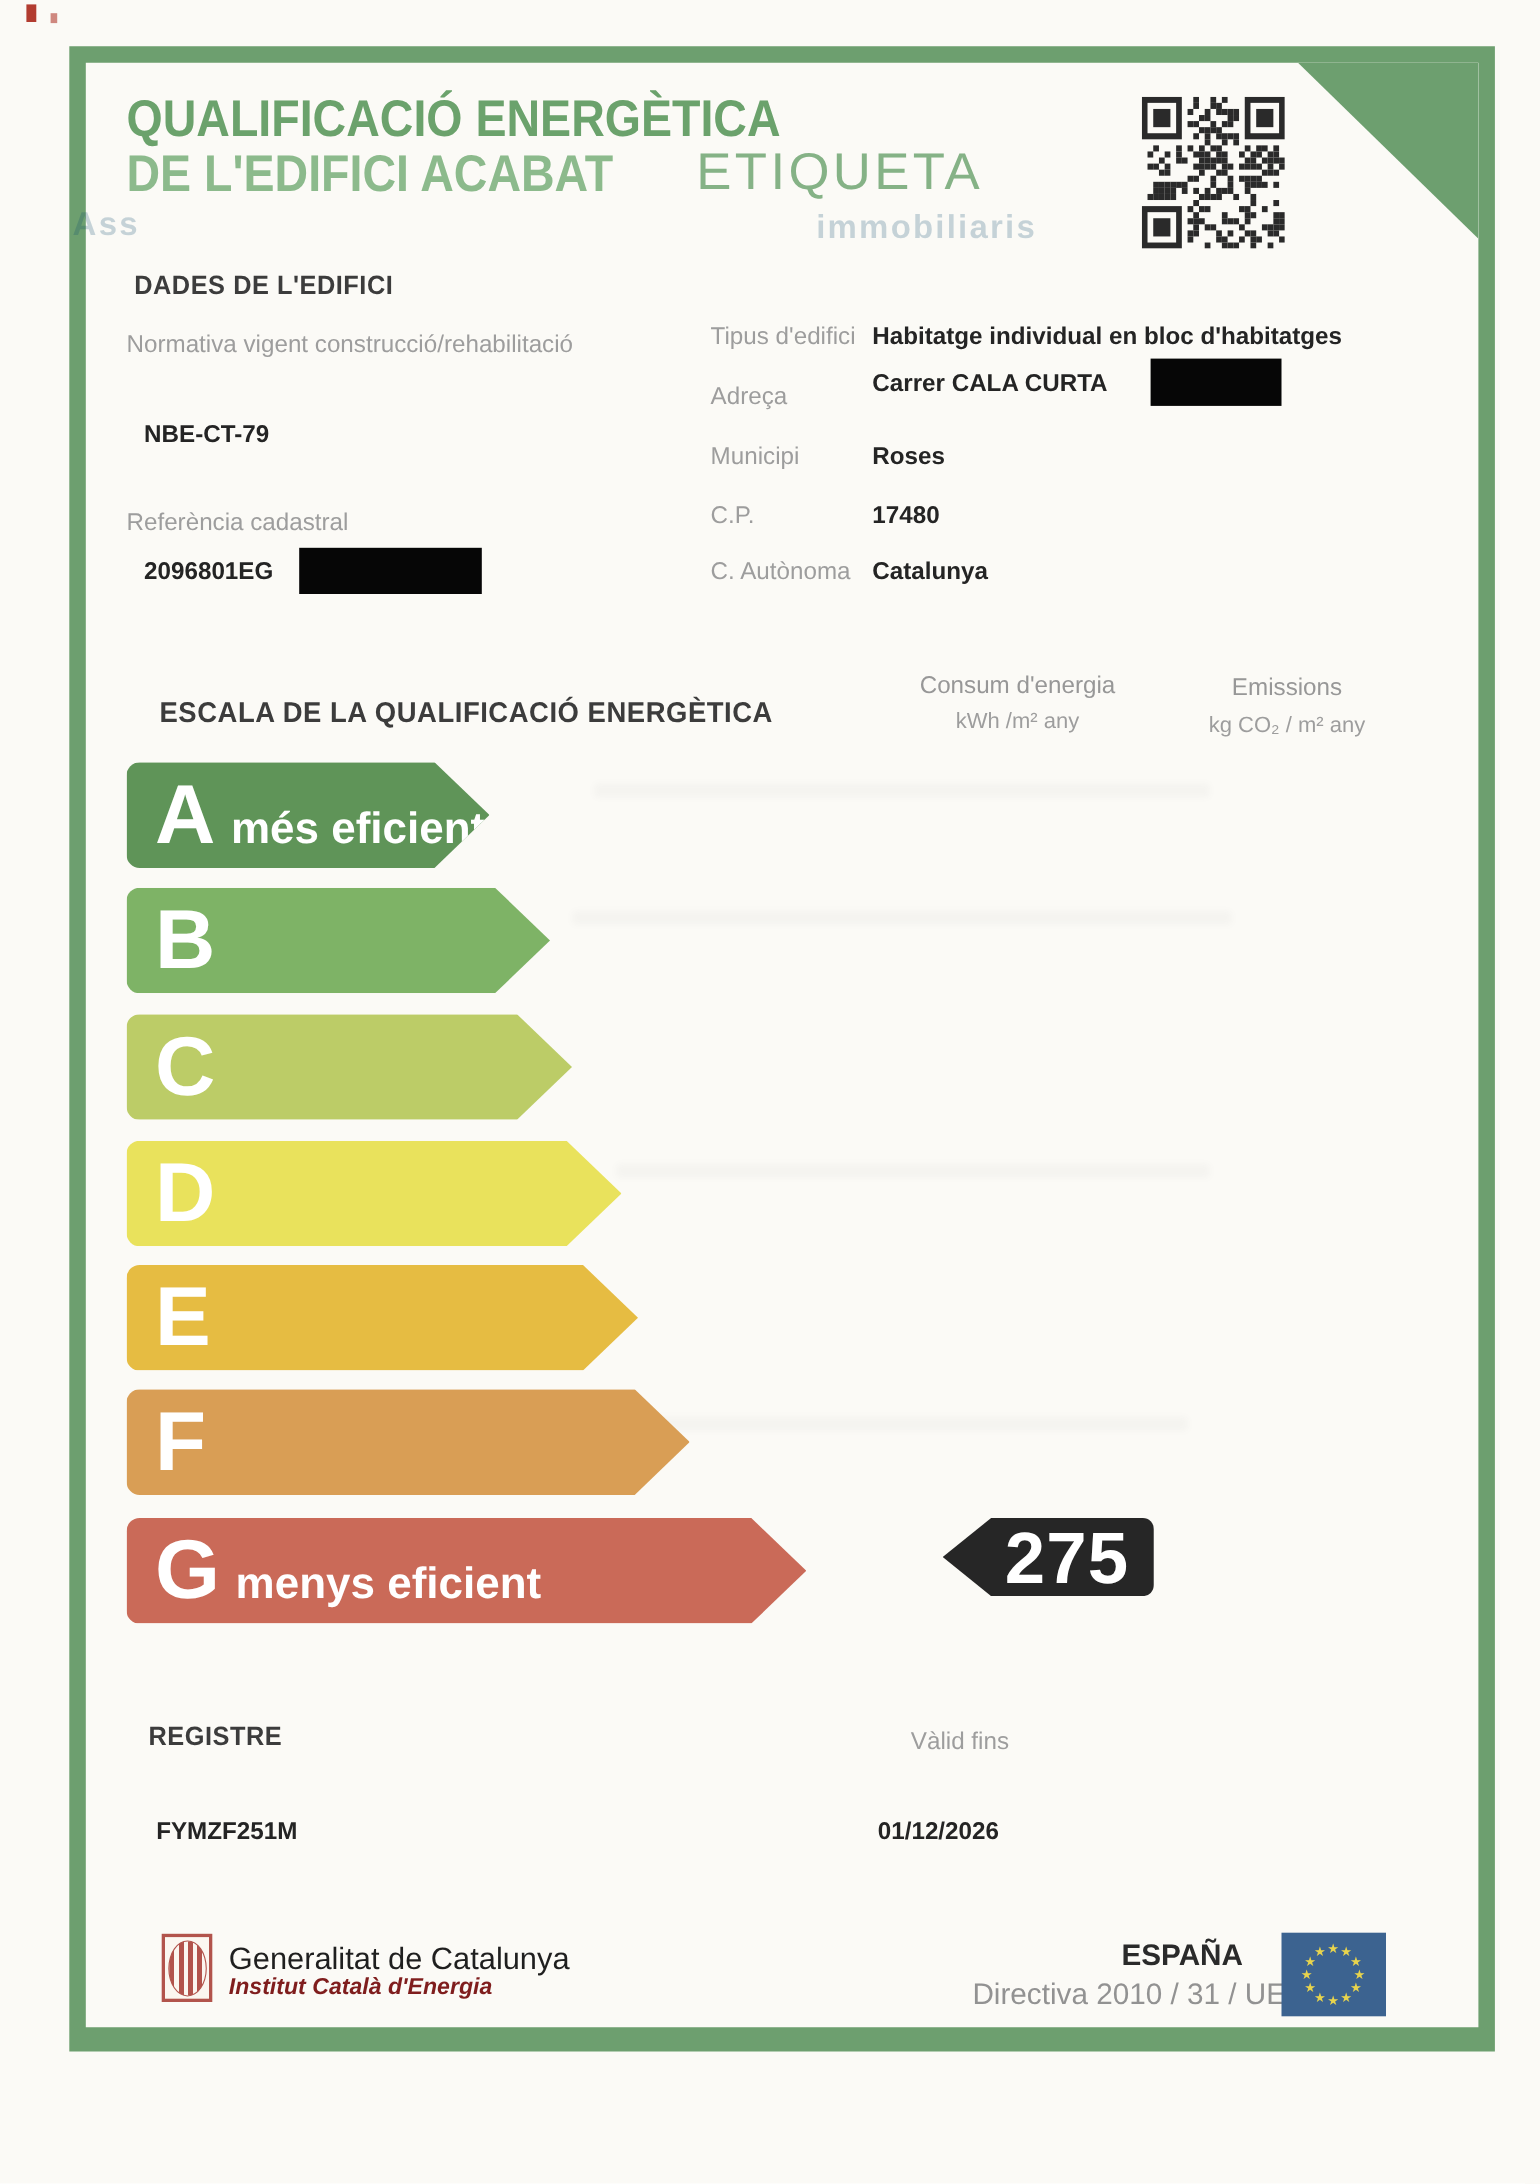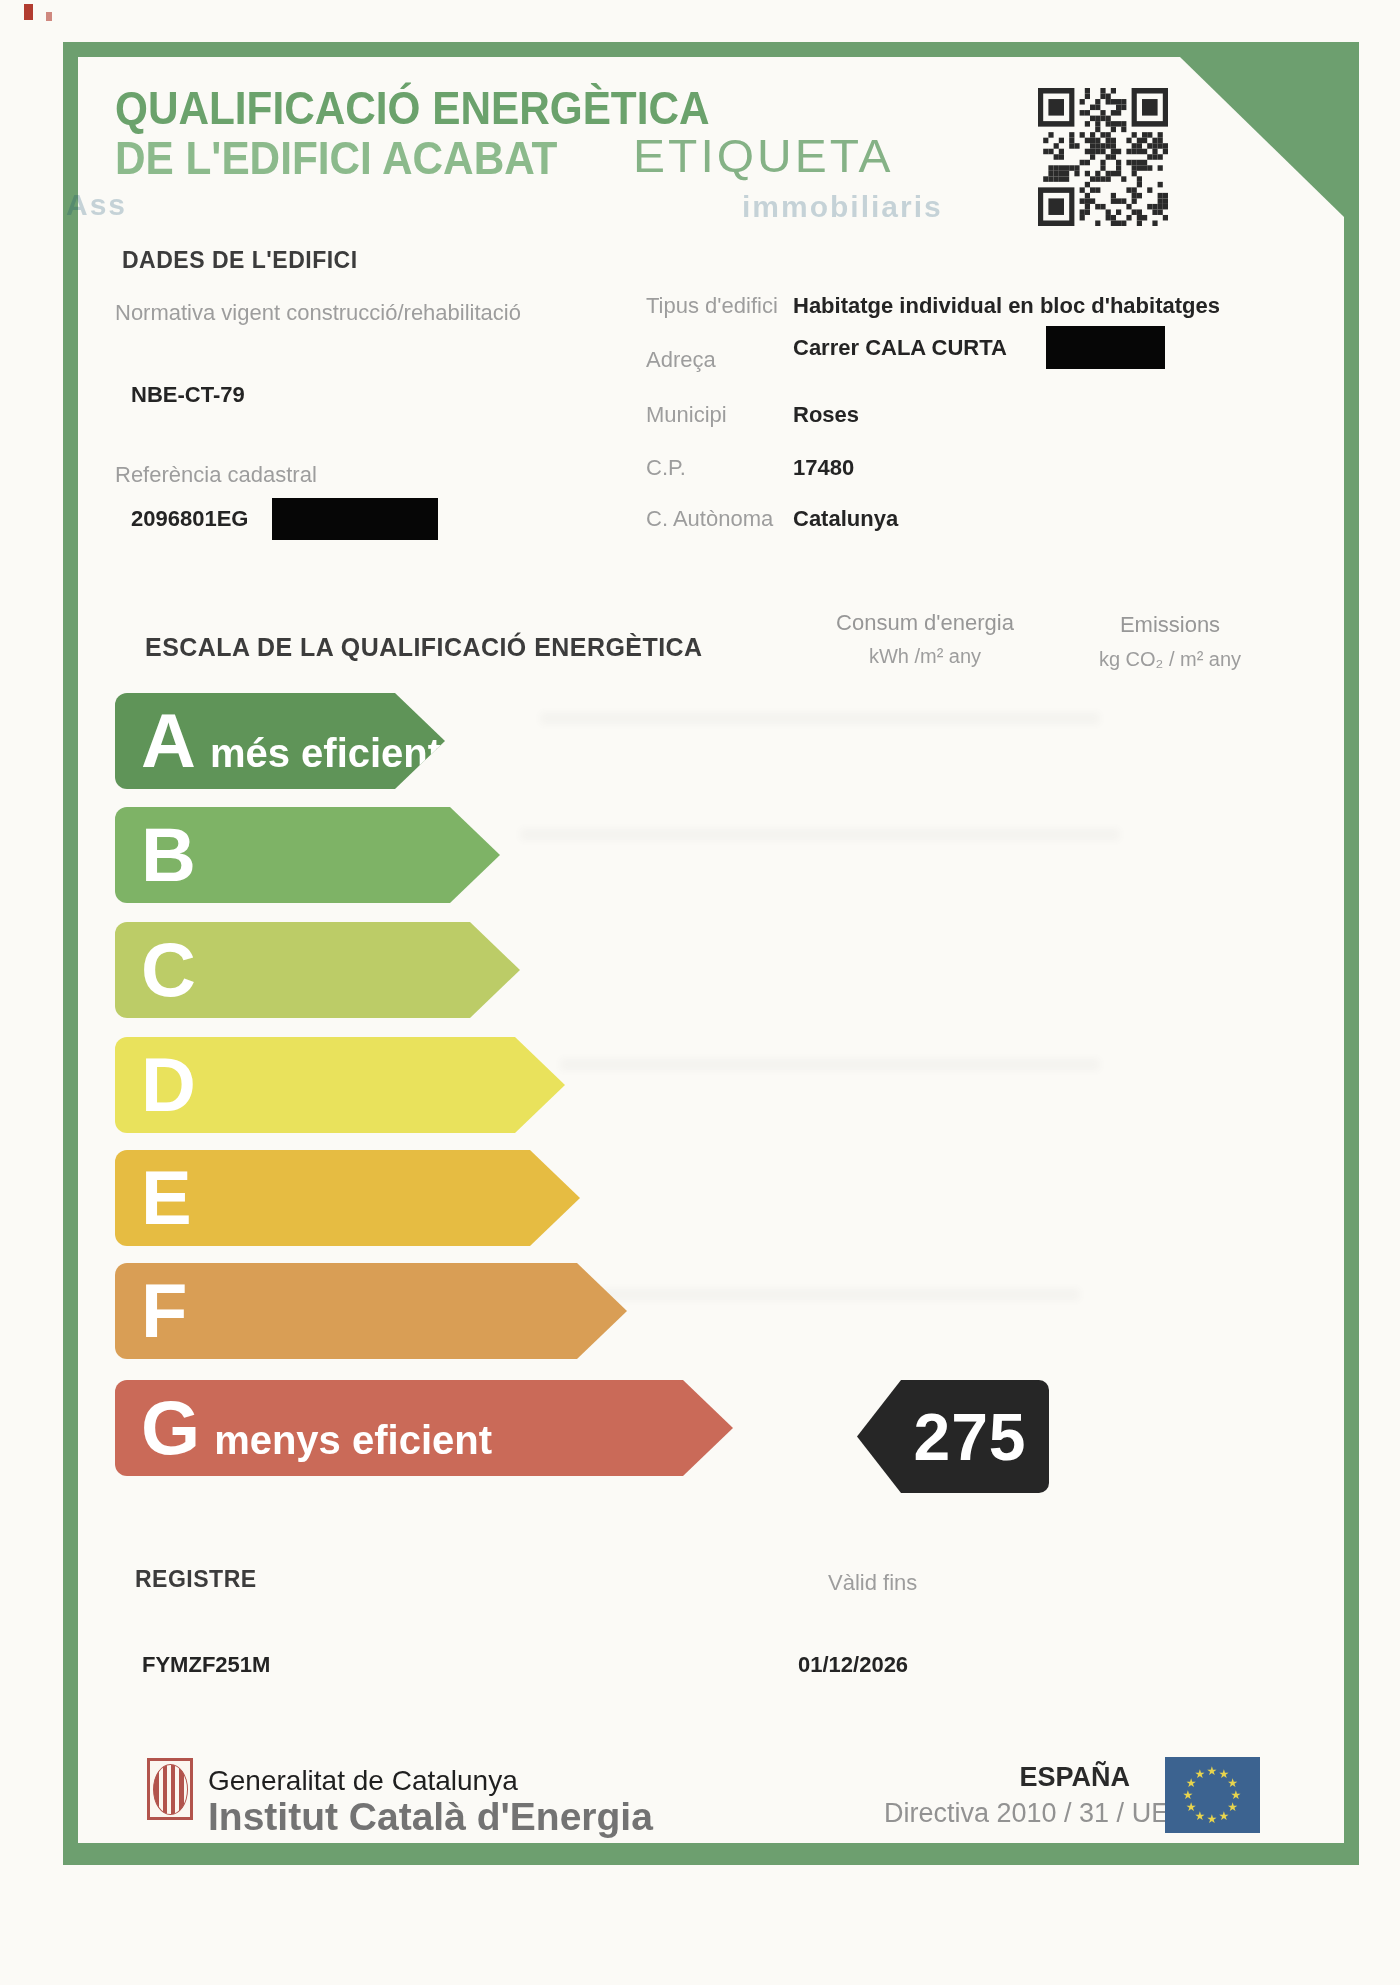--- a/index.html
+++ b/index.html
@@ -64,21 +64,21 @@
     position:absolute;left:147px;top:1758px;width:46px;height:62px;
     border:3px solid #b2544c;box-sizing:border-box;background:#fbf7f0;
     display:flex;align-items:center;justify-content:center;
   }
   #senyera .oval{
     width:33px;height:49px;border-radius:50%;
     background:repeating-linear-gradient(to right,#b2544c 0 4.5px,#fbf7f0 4.5px 8.5px);
     border:1px solid #b2544c;
   }
   .org1{font-size:28px;color:#1f1f1f;white-space:nowrap;}
-  .org2{font-size:39px;font-weight:bold;color:#737373;white-space:nowrap;}
+  .org2{font-size:21px;font-weight:bold;color:#7f1d1d;white-space:nowrap;font-style:italic;}
   #espana{font-size:27px;font-weight:bold;color:#2a2a2a;}
   #directiva{font-size:27px;color:#929292;white-space:nowrap;}
   #eu-flag{position:absolute;left:1165px;top:1757px;width:95px;height:76px;background:#3c6390;}
   #eu-flag span{position:absolute;color:#e8d44d;font-size:12px;line-height:12px;}
   
   #qr{position:absolute;left:1038px;top:88px;width:130px;height:138px;}
   
   .ghost{position:absolute;background:#777;opacity:.045;filter:blur(3px);border-radius:4px;}
   .redmark{position:absolute;background:#b23c30;}
 </style>
@@ -358,21 +358,21 @@
       </div>
       <div class="rate-arrow" style="top: 570px; width: 512px; background: rgb(217, 158, 85);">
         <span class="rate-letter">F</span>
       </div>
       <div class="rate-arrow" style="top: 687px; width: 618px; background: rgb(202, 106, 88);">
         <span class="rate-letter">G</span>
         <span class="rate-note">menys eficient</span>
       </div>
     </div>
 
-  <div class="value-tag" style="left:857px;top:1380px;width:192px;height:113px;">
+  <div class="value-tag" style="left:857px;top:1380px;width:192px;height:71px;">
     <span>275</span>
   </div>
 
   <div class="abs section-h" style="left:135px;top:1565px;">REGISTRE</div>
   <div class="abs fvalue" style="left:142px;top:1652px;">FYMZF251M</div>
   <div class="abs flabel" style="left:828px;top:1570px;">Vàlid fins</div>
   <div class="abs fvalue" style="left:798px;top:1620px;margin-top:32px;">01/12/2026</div>
 
   <div id="senyera">
       <div class="oval"></div>

